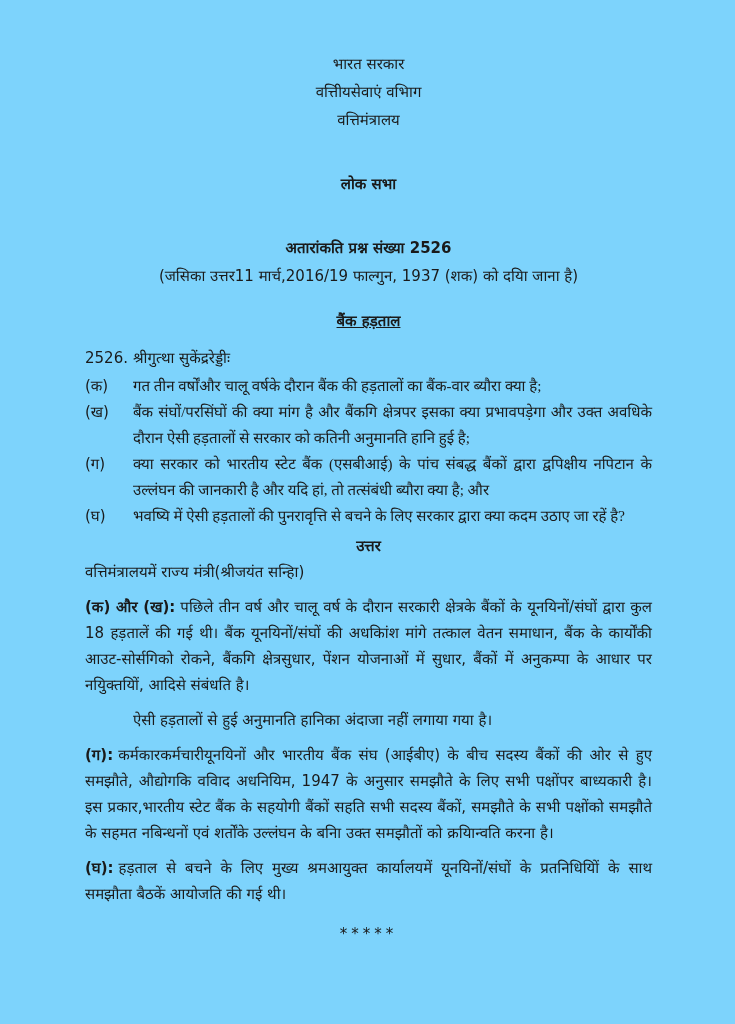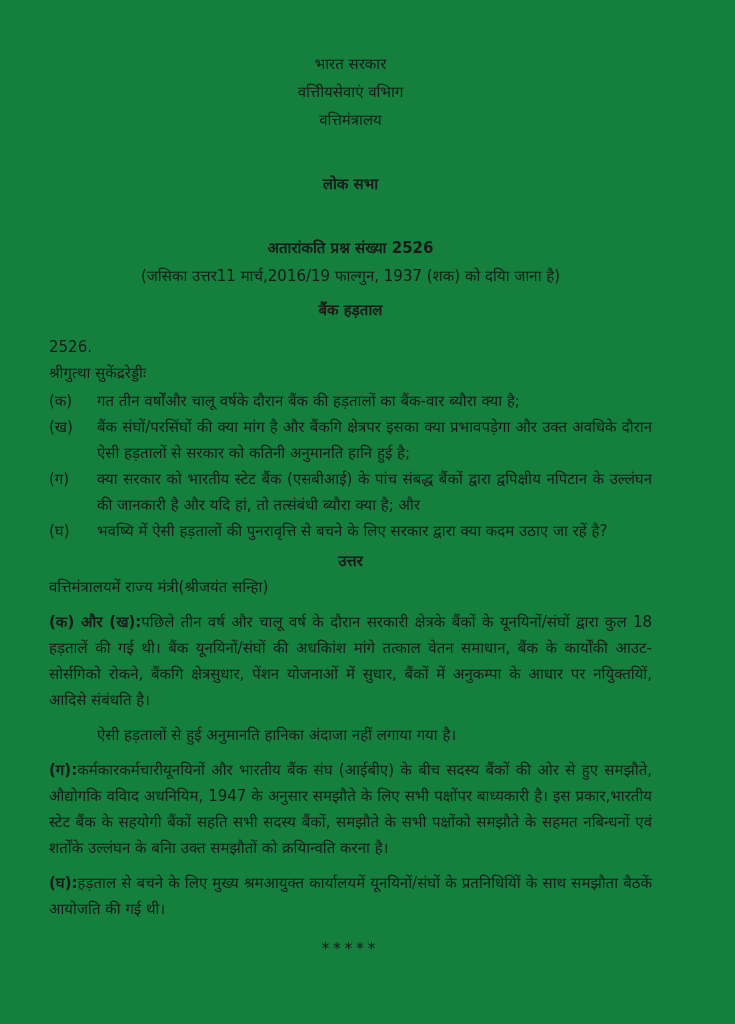--- a/index.html
+++ b/index.html
@@ -1,48 +1,48 @@
 <!DOCTYPE html>
 <html lang="hi"><head>
 <meta charset="utf-8">
 <style>
   html, body { margin: 0; padding: 0; background: #e8e8e8; }
   .page {
     position: relative;
     width: 735px;
     height: 1024px;
     margin: 0 auto;
-    background: #15803d;
+    background: #7dd3fc;
     box-sizing: border-box;
-    padding: 50px 83px 0 49px;
+    padding: 50px 83px 0 85px;
     font-family: "DejaVu Sans", "Liberation Sans", sans-serif;
     font-size: 15px;
     color: #1a1a1a;
     overflow: hidden;
   }
   
   .hdr { text-align: center; line-height: 28px; }
   .hdr div { white-space: nowrap; }
   .bold { font-weight: 700; margin-top: 36px; }
-  .subject { margin-top: 6px; }
+  .subject { margin-top: 17px; text-decoration: underline; }
 
   
-  .q-num-row { display: flex; margin-top: 10px; line-height: 26px; flex-direction: column; }
+  .q-num-row { display: flex; margin-top: 10px; line-height: 26px; }
   .q-num { width: 48px; flex-shrink: 0; }
   .q-intro { margin: 4px 0 0 48px; line-height: 26px; }
   .q-list { margin-top: 2px; }
   .q-item { display: flex; line-height: 26px; }
   .q-item .lbl { width: 48px; flex-shrink: 0; }
-  .q-item .txt { flex: 1; text-align: justify; }
+  .q-item .txt { flex: 1; text-align: justify; font-family: Liberation Serif, serif; }
 
   
   .ans-head { text-align: center; font-weight: 700; line-height: 26px; margin-top: 4px; }
   .ans-min  { text-align: left; line-height: 26px; }
   .ans-para { text-align: justify; line-height: 26px; margin: 9px 0 0 0; }
-  .ans-para .lbl { font-weight: 700; }
+  .ans-para .lbl { font-weight: 700; margin-right: 5px; }
   .indent { text-indent: 48px; }
   .stars { text-align: center; margin-top: 14px; letter-spacing: 4px; line-height: 26px; }
 </style>
 </head>
 <body>
 
 <div class="page">
 
   <div class="hdr">
     <div>भारत सरकार</div>

